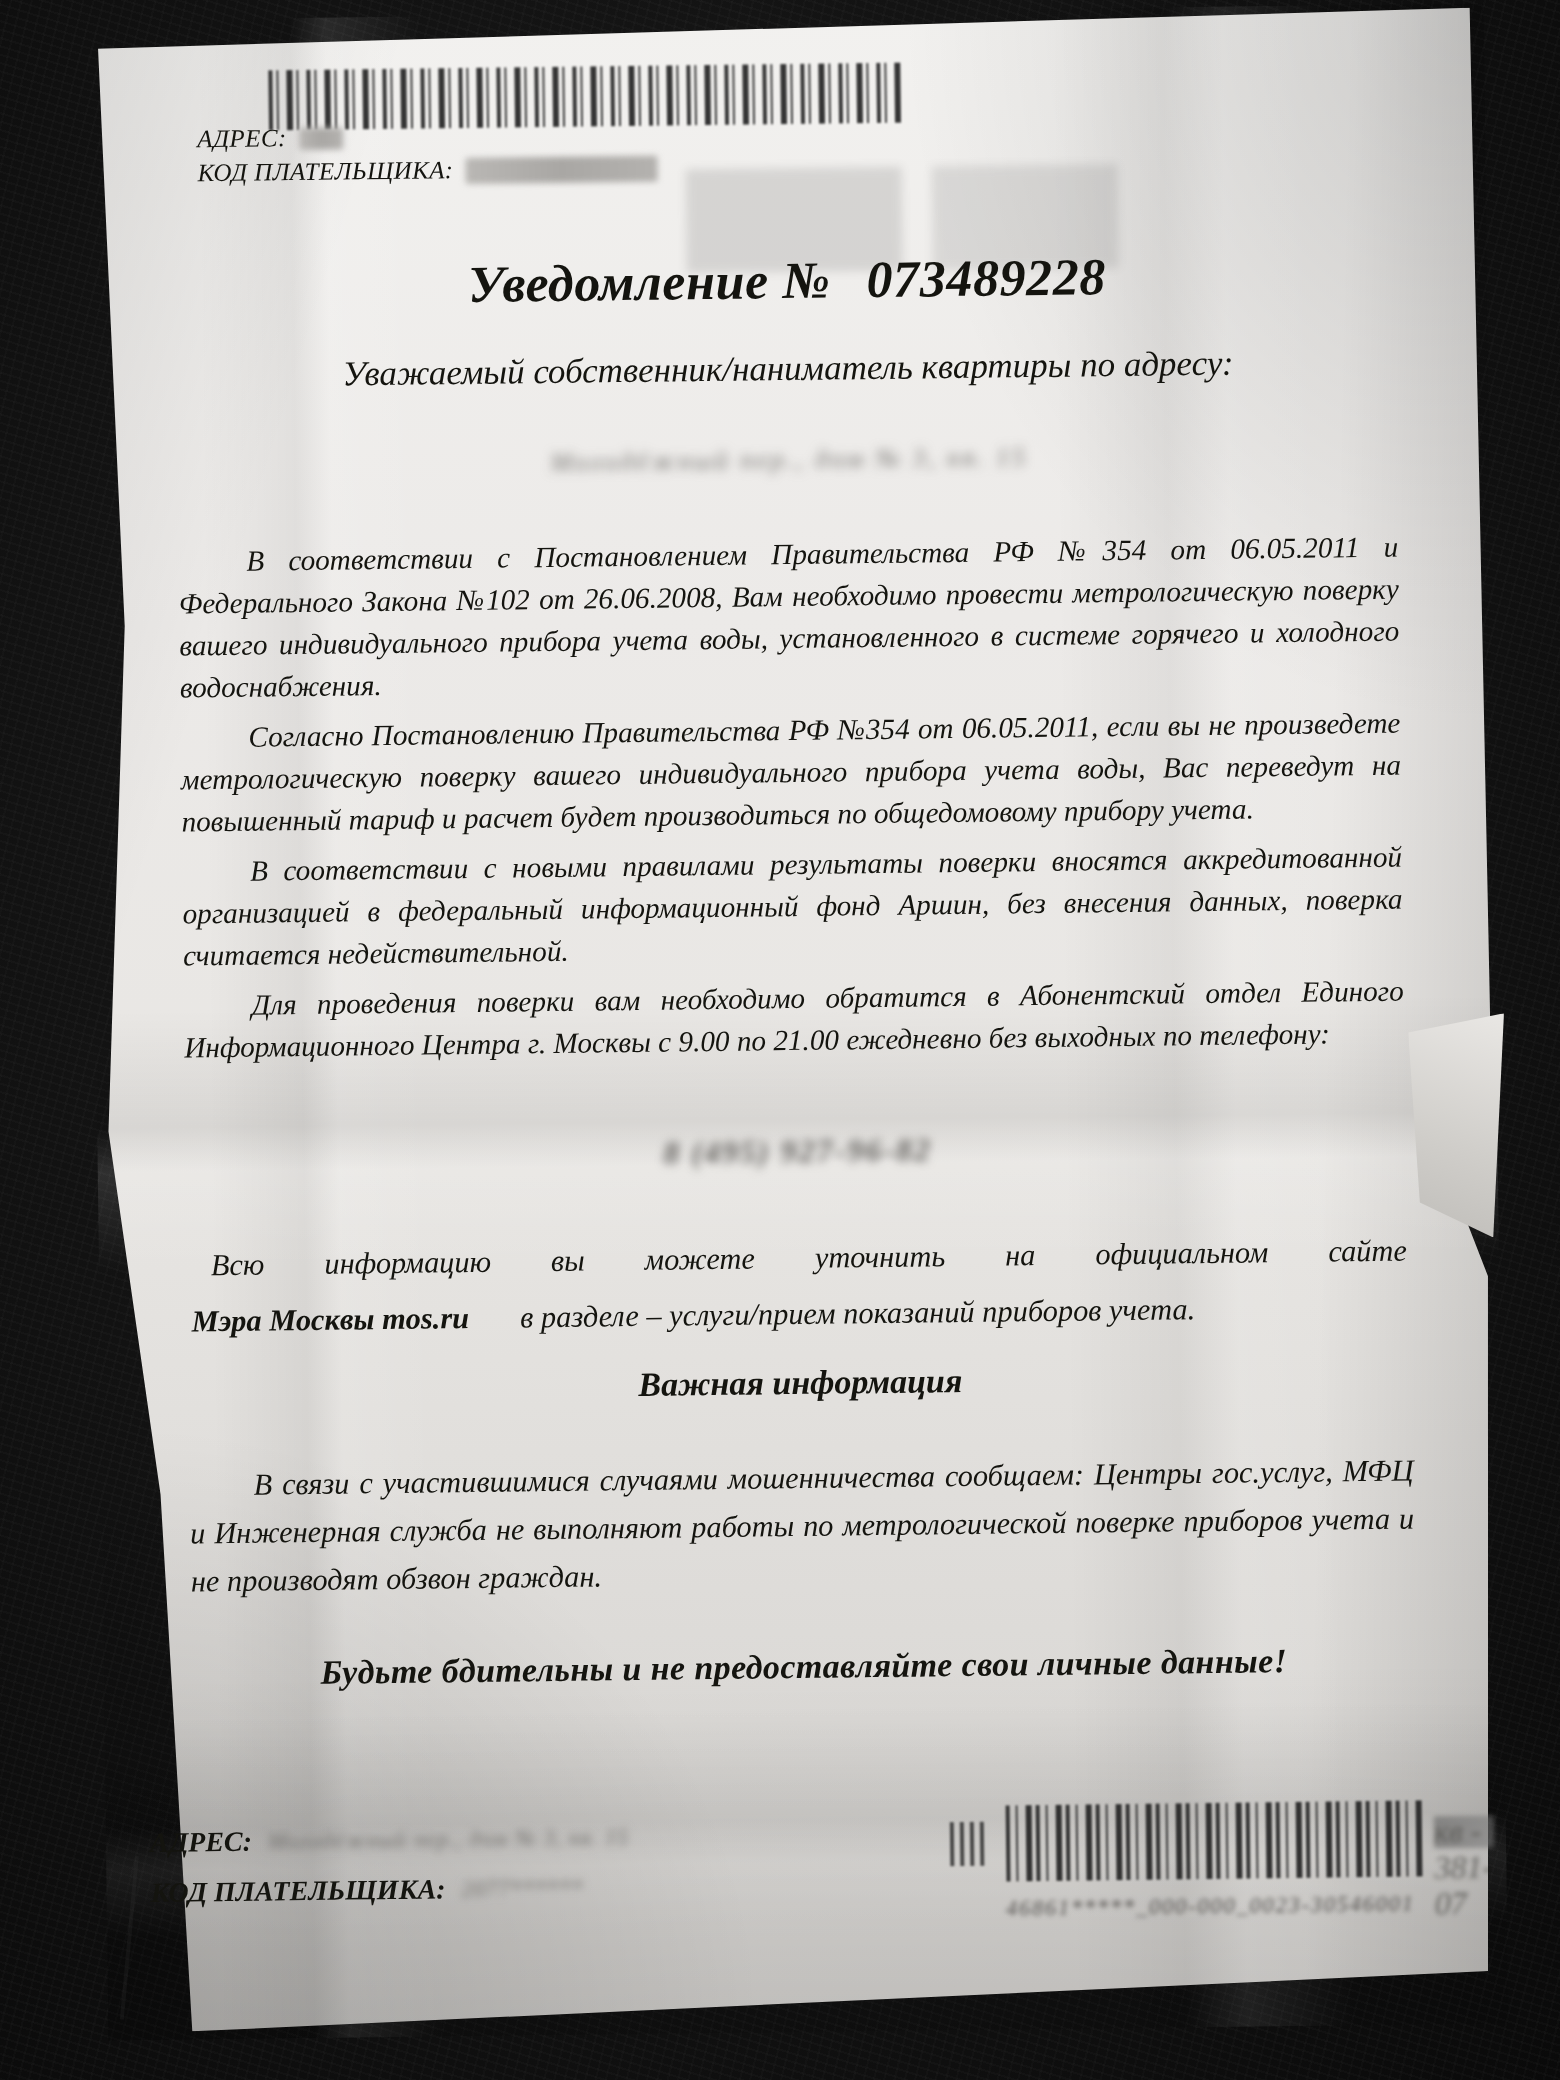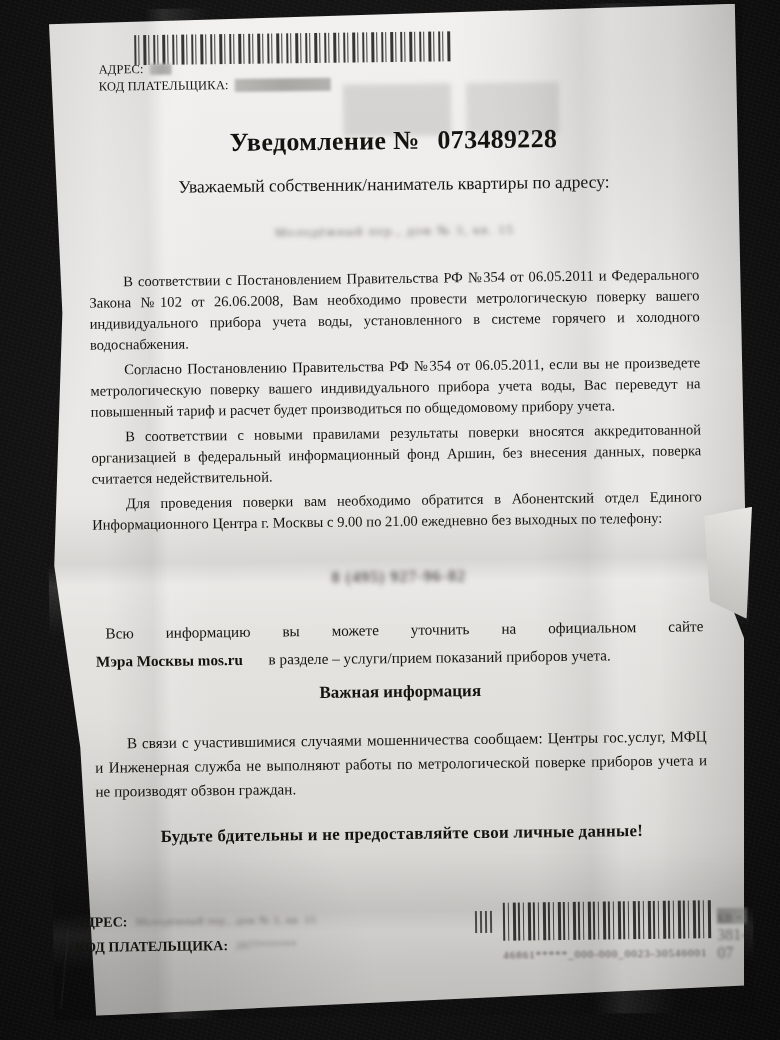--- a/index.html
+++ b/index.html
@@ -13,20 +13,21 @@
     overflow: hidden;
     font-family: "Liberation Serif", serif;
   }
 
   #stage {
     position: relative;
     width: 780px;
     height: 1040px;
     background: radial-gradient(ellipse at 45% 40%, #242424 0%, #141414 45%, #0a0a0a 100%);
     overflow: hidden;
+    font-style: italic;
   }
 
   
   .bg-noise {
     position: absolute;
     inset: 0;
     background-image:
       repeating-linear-gradient(17deg, rgba(255,255,255,0.018) 0px, rgba(255,255,255,0.018) 1px, rgba(0,0,0,0) 1px, rgba(0,0,0,0) 4px),
       repeating-linear-gradient(104deg, rgba(255,255,255,0.015) 0px, rgba(255,255,255,0.015) 1px, rgba(0,0,0,0) 1px, rgba(0,0,0,0) 5px);
     pointer-events: none;

